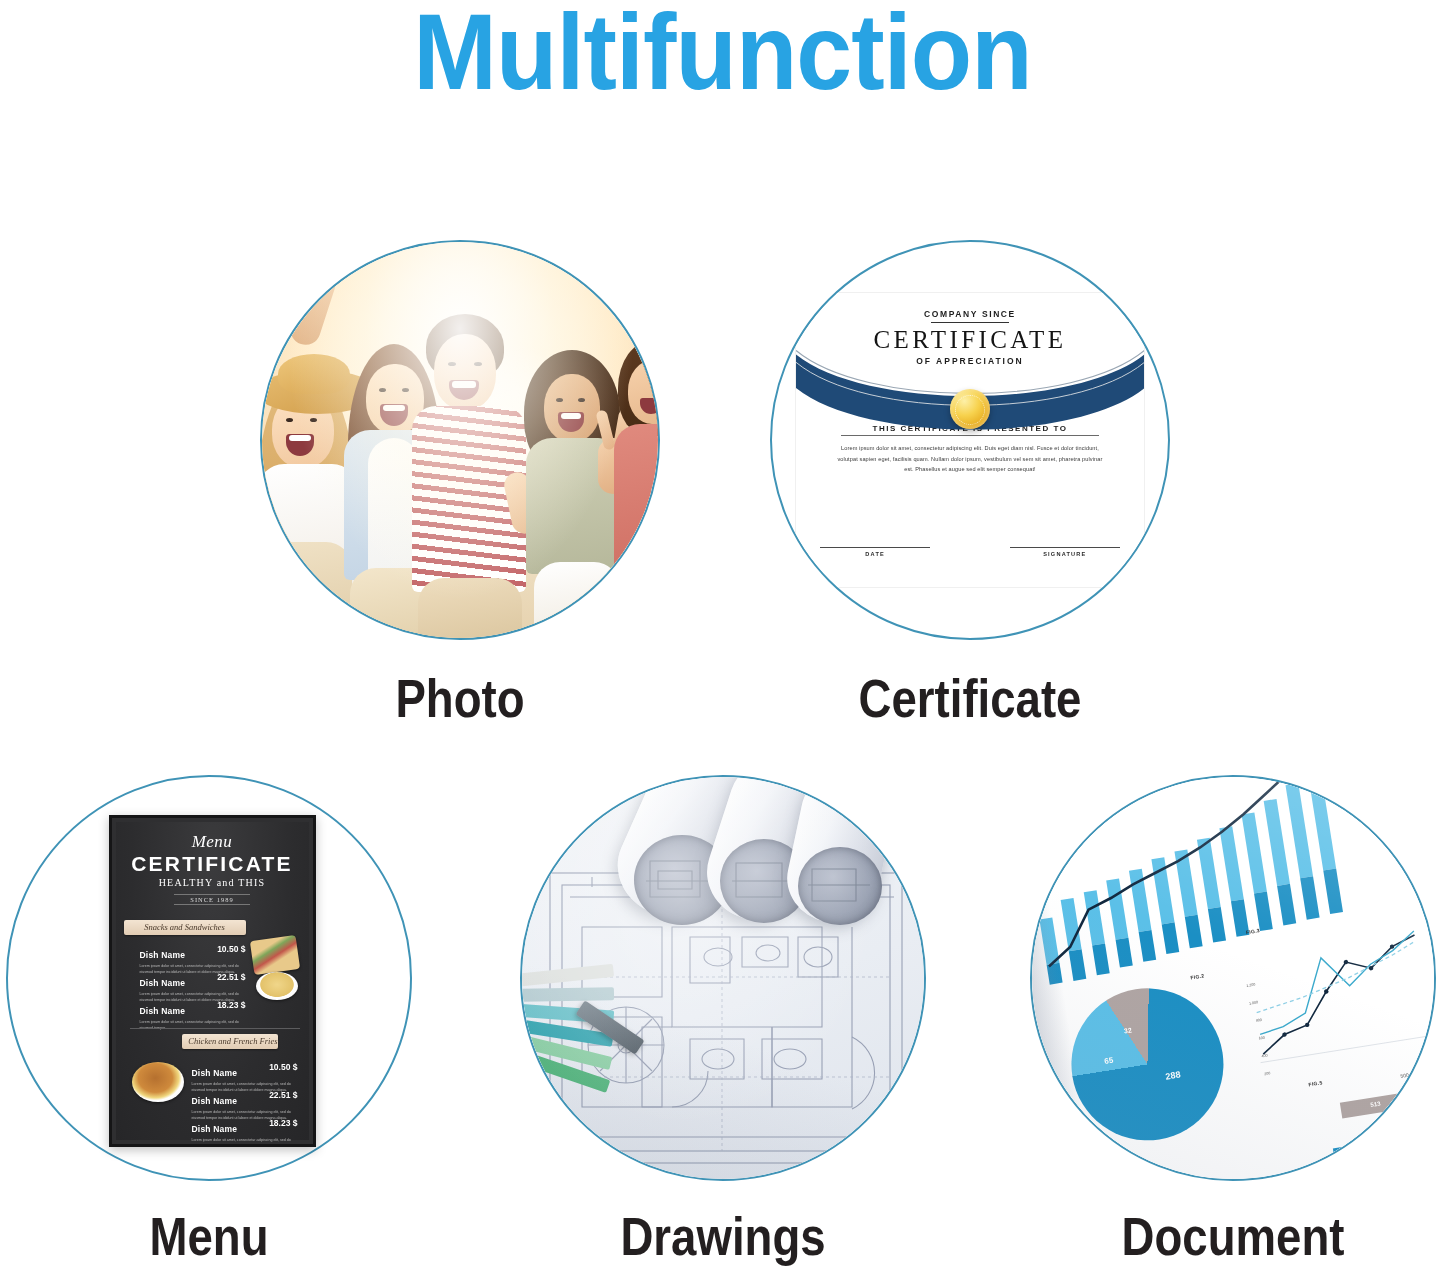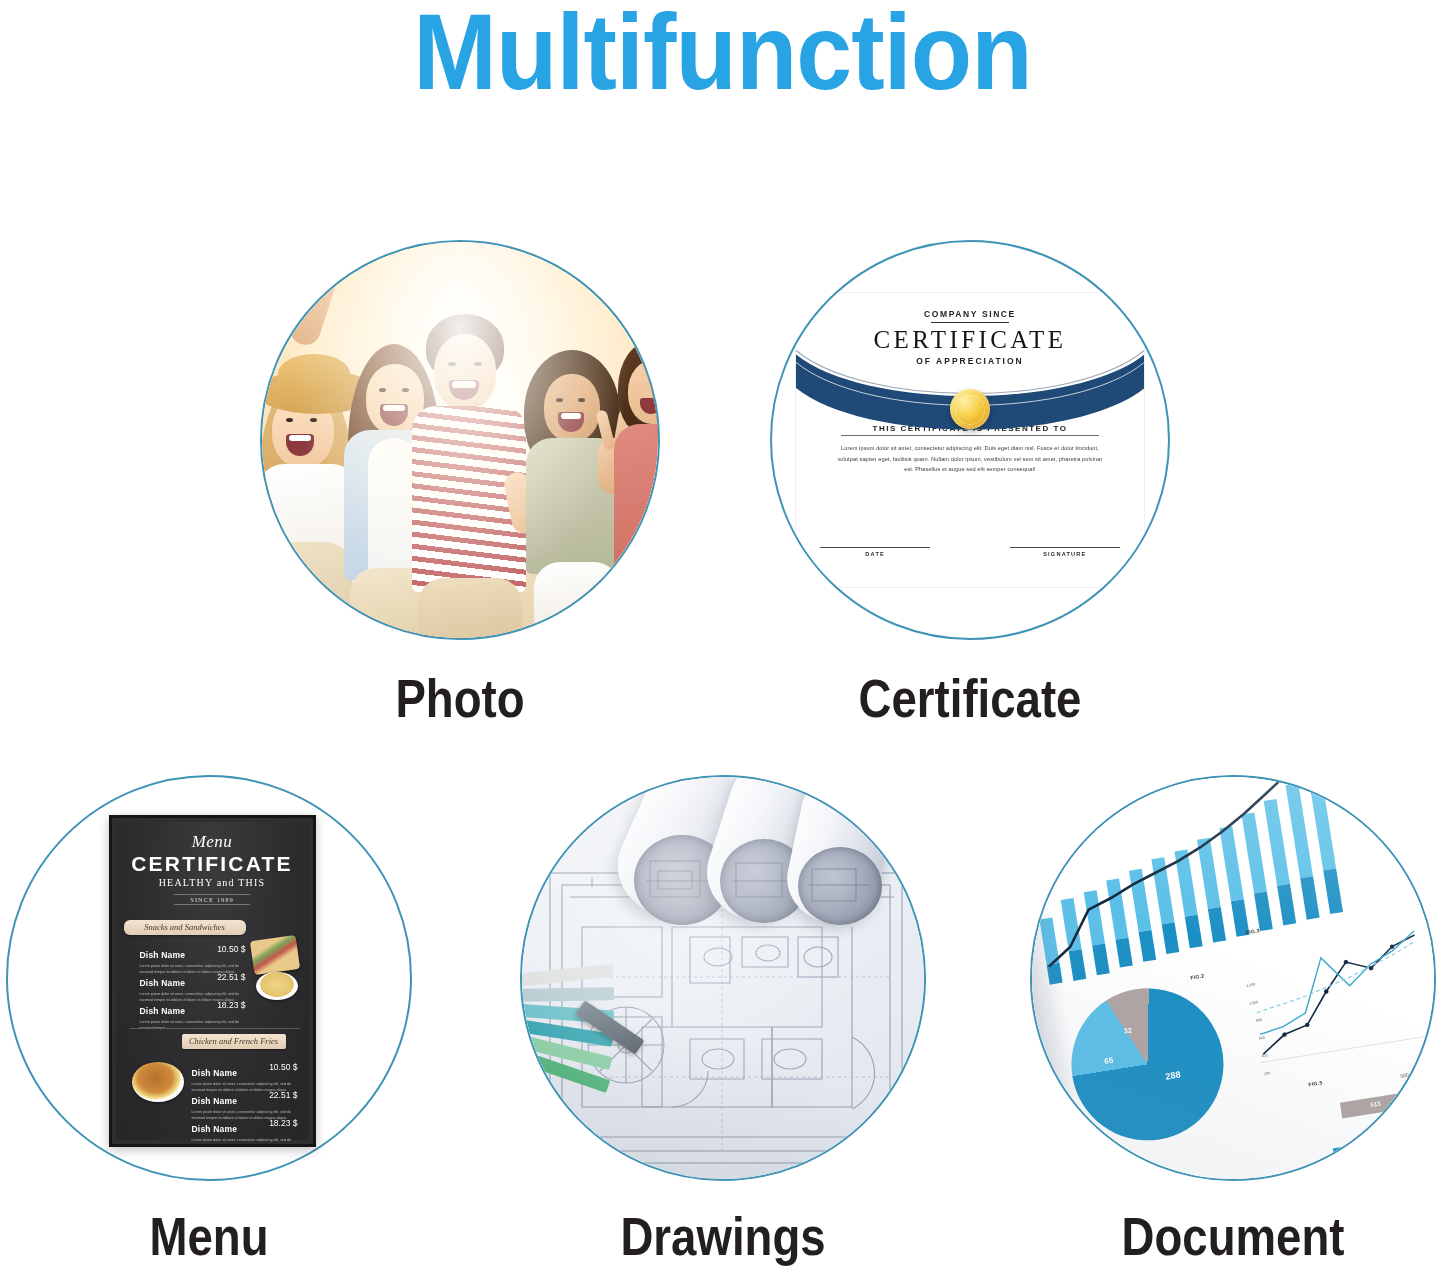--- a/index.html
+++ b/index.html
@@ -117,21 +117,21 @@
     display:inline-block;padding:1px 16px;border-top:1px solid #777;border-bottom:1px solid #777;
   }
   .mk-band{
     position:absolute;background:linear-gradient(#f3e4d2,#e2cdb4);
     color:#4a3a2c;font-family:"Liberation Serif",serif;font-style:italic;
     font-size:8.5px;text-align:center;line-height:15px;height:15px;
     border-radius:2px;box-shadow:0 1px 2px rgba(0,0,0,.4);
   }
   .mk-row{position:absolute;color:#fff;}
   .mk-dish{font-size:8.5px;font-weight:700;letter-spacing:.2px;}
-  .mk-price{font-size:8.5px;font-weight:400;position:absolute;right:0;top:0;}
+  .mk-price{font-size:8.5px;font-weight:700;position:absolute;right:0;top:0;}
   .mk-desc{font-size:3.6px;line-height:1.5;color:#b9b9b9;margin-top:2px;width:100%;}
   .mk-sep{position:absolute;height:1px;background:#5c5c5e;}
 
   
   .bp-bg{position:absolute;inset:0;background:linear-gradient(160deg,#f3f5f8 0%,#e9edf3 55%,#dfe4ec 100%);}
   .roll{
     position:absolute;border-radius:50%/28%;
     background:linear-gradient(100deg,#ffffff 0%,#f2f4f8 35%,#d9dde6 70%,#c2c7d2 100%);
     box-shadow:0 6px 14px rgba(90,96,115,.35);
   }
@@ -278,21 +278,21 @@
     <div class="menu-card">
       <div class="menu-inner">
 
         <div class="mk-title">
           <div class="mk-menu">Menu</div>
           <div class="mk-rest">CERTIFICATE</div>
           <div class="mk-healthy">HEALTHY and THIS</div>
           <div class="mk-since">SINCE 1989</div>
         </div>
 
-        <div class="mk-band" style="left:8px;top:98px;width:122px;border-radius:6px;">Snacks and Sandwiches</div>
+        <div class="mk-band" style="left:8px;top:98px;width:122px;">Snacks and Sandwiches</div>
         <div class="mk-row" style="left:24px;top:122px;width:106px;">
           <span class="mk-dish">Dish Name</span>
           <span class="mk-price">10.50 $</span>
           <div class="mk-desc">Lorem ipsum dolor sit amet, consectetur adipiscing elit, sed do eiusmod tempor incididunt ut labore et dolore magna aliqua.</div>
         </div>
         <div class="mk-row" style="left:24px;top:150px;width:106px;">
           <span class="mk-dish">Dish Name</span>
           <span class="mk-price">22.51 $</span>
           <div class="mk-desc">Lorem ipsum dolor sit amet, consectetur adipiscing elit, sed do eiusmod tempor incididunt ut labore et dolore magna aliqua.</div>
         </div>
@@ -304,21 +304,21 @@
 
         <div style="position:absolute;left:136px;top:116px;width:46px;height:34px;
                     background:linear-gradient(155deg,#e8c98a 0%,#e8c98a 28%,#7fa65a 38%,#c2564a 52%,#e8c98a 64%,#e8c98a 100%);
                     border-radius:4px;transform:rotate(-8deg);box-shadow:0 1px 3px rgba(0,0,0,.5);"></div>
         <div style="position:absolute;left:140px;top:150px;width:42px;height:28px;border-radius:50%;
                     background:radial-gradient(ellipse at 50% 45%, #f0d68a 0%, #e3c26a 55%, #ffffff 58%, #f2f2f2 100%);
                     box-shadow:0 1px 3px rgba(0,0,0,.5);"></div>
 
         <div class="mk-sep" style="left:14px;top:206px;width:170px;"></div>
 
-        <div class="mk-band" style="left:66px;top:212px;width:104px;">Chicken and French Fries</div>
+        <div class="mk-band" style="left:66px;top:212px;width:96px;text-align:right;">Chicken and French Fries</div>
         <div style="position:absolute;left:16px;top:240px;width:52px;height:40px;border-radius:50%;
                     background:radial-gradient(ellipse at 45% 40%, #b5702f 0%, #cf8a3c 42%, #f0d77e 58%, #ffffff 66%, #ececec 100%);
                     box-shadow:0 1px 3px rgba(0,0,0,.5);"></div>
         <div class="mk-row" style="left:76px;top:240px;width:106px;">
           <span class="mk-dish">Dish Name</span>
           <span class="mk-price">10.50 $</span>
           <div class="mk-desc">Lorem ipsum dolor sit amet, consectetur adipiscing elit, sed do eiusmod tempor incididunt ut labore et dolore magna aliqua.</div>
         </div>
         <div class="mk-row" style="left:76px;top:268px;width:106px;">
           <span class="mk-dish">Dish Name</span>

